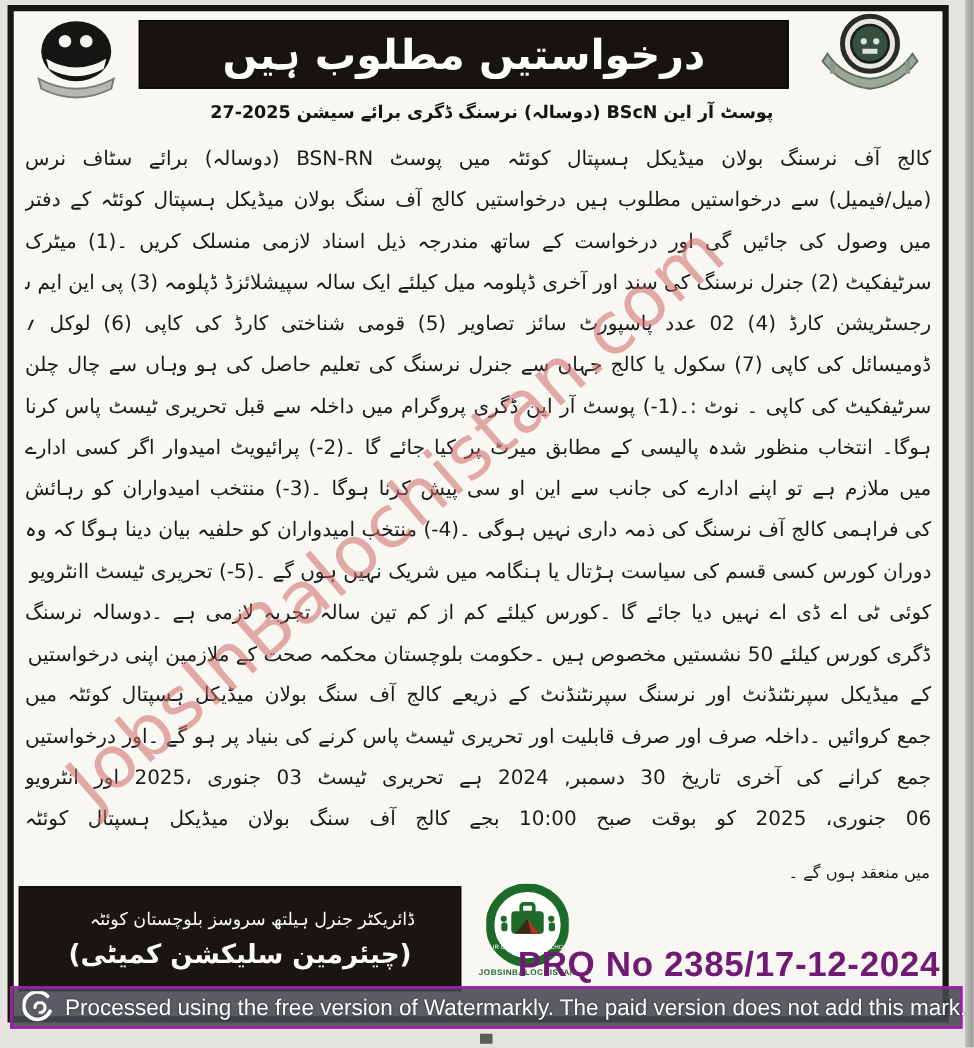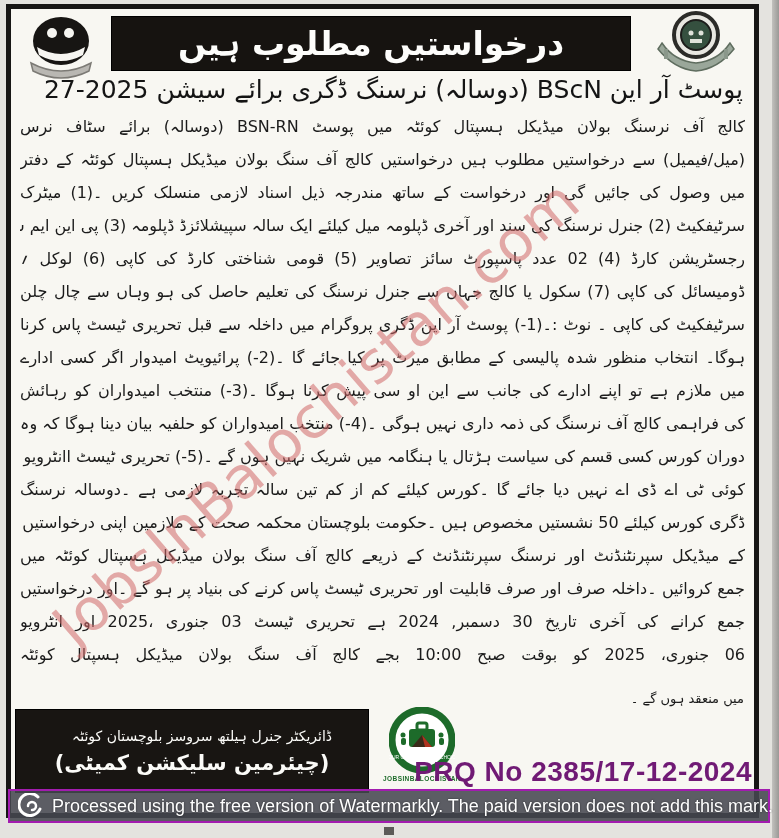--- a/index.html
+++ b/index.html
@@ -9,21 +9,21 @@
     background:linear-gradient(to right,#c2c1be,#9a9996);}
   .frame{position:absolute;left:6px;top:4px;width:753px;height:814px;
     border:5px solid #171615;background:#f8f7f2;box-sizing:border-box;}
   
   .logo-left{position:absolute;left:12px;top:6px;width:76px;height:70px;}
   .header-bar{position:absolute;left:100px;top:7px;width:518px;height:53px;
     background:#161310;border:1px solid #000;display:flex;align-items:center;justify-content:center;
     color:#fdfdfb;font-size:33px;font-weight:bold;direction:rtl;letter-spacing:1px;}
   .logo-right{position:absolute;right:6px;top:0px;width:104px;height:72px;}
   .headline{position:absolute;left:30px;right:8px;top:64px;height:34px;line-height:34px;
-    text-align:center;direction:rtl;font-size:25px;font-weight:normal;color:#141414;white-space:nowrap;}
+    text-align:center;direction:rtl;font-size:14px;font-weight:bold;color:#141414;white-space:nowrap;}
   
   .body-block{position:absolute;left:9px;right:9px;top:101px;}
   .body-line{direction:rtl;height:33px;line-height:33px;font-size:16px;color:#1b1b1b;
     text-align:justify;text-align-last:justify;overflow:hidden;white-space:nowrap;}
   .closing-line{position:absolute;right:10px;top:673px;direction:rtl;font-size:13px;
     color:#1b1b1b;height:33px;line-height:33px;}
   
   .sign-box{position:absolute;left:4px;top:700px;width:352px;height:82px;background:#181512;
     border:1px solid #000;color:#fbfbf8;direction:rtl;text-align:center;
     display:flex;flex-direction:column;justify-content:center;gap:4px;}

